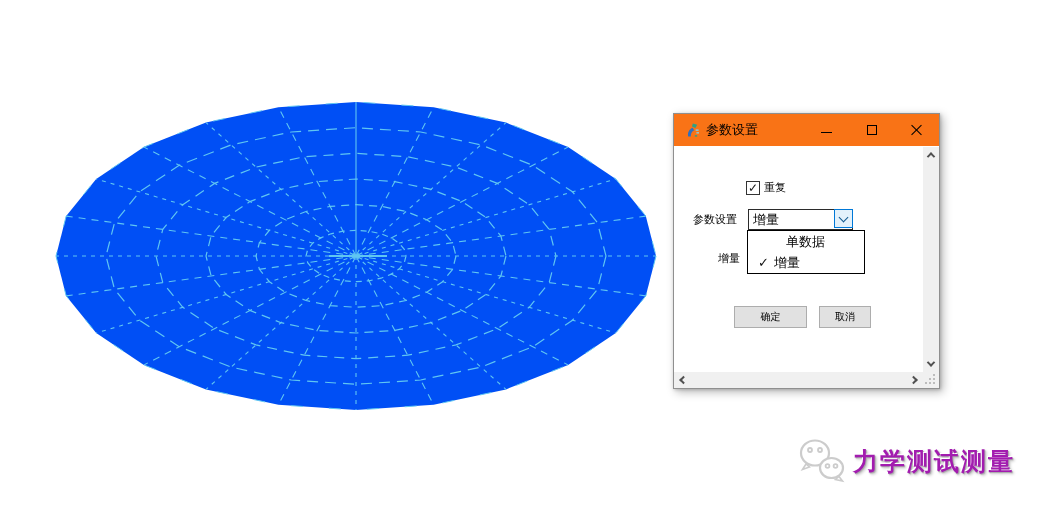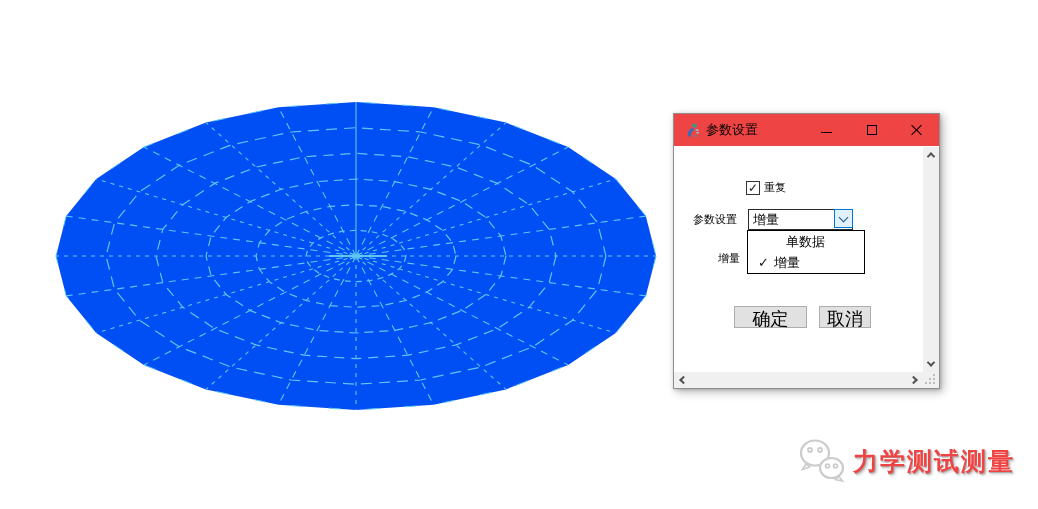--- a/index.html
+++ b/index.html
@@ -7,21 +7,21 @@
   body { width:1038px; height:509px; position:relative; overflow:hidden;
          font-family:"Liberation Sans", sans-serif; }
 
   .stage { position:absolute; left:0; top:0; width:1038px; height:509px; background:#fff; }
 
   
   .disk-svg { position:absolute; left:0; top:0; }
 
   
   .dialog { position:absolute; left:673px; top:113px; width:267px; height:276px;
-            background:#ef4444; border:1px solid #8f8f8f;
+            background:#f97316; border:1px solid #8f8f8f;
             box-shadow:3px 3px 9px rgba(0,0,0,.28), 1px 1px 3px rgba(0,0,0,.18); }
   .titlebar { position:relative; height:32px; display:flex; align-items:center; padding-left:10px; }
   .appicon { width:16px; height:16px; margin-right:6px; }
   .title { font-size:13px; color:#000; }
   .wincontrols { position:absolute; right:0; top:0; height:32px; display:flex; }
   .winbtn { width:45px; height:32px; display:flex; align-items:center; justify-content:center; cursor:default; }
   .glyph-min { width:11px; height:1px; background:#000; display:block; margin-top:5px; }
   .glyph-max { width:10px; height:10px; border:1px solid #000; display:block; }
   .glyph-x { position:relative; width:12px; height:12px; display:block; }
   .glyph-x::before,.glyph-x::after { content:""; position:absolute; left:5.5px; top:-1px; width:1px; height:14px; background:#000; }
@@ -49,21 +49,21 @@
 
   .ddlist { position:absolute; left:73px; top:84px; width:118px; height:44px; background:#fff;
             border:1px solid #000; z-index:6; }
   .dd-item { height:21px; display:flex; align-items:center; font-size:13px; color:#000; padding-left:10px; }
   .dd-item.first { padding-left:22px; }
   .dd-check { display:inline-block; width:16px; font-size:13px; color:#111; }
 
   .inc-label { left:44px; top:105px; }
 
   .btn { position:absolute; top:160px; height:22px; background:#E1E1E1; border:1px solid #ADADAD;
-         font-size:18px; color:#000; font-family:"Liberation Sans", sans-serif; }
+         font-size:10px; color:#000; font-family:"Liberation Sans", sans-serif; }
   .btn.ok { left:60px; width:73px; }
   .btn.cancel { left:145px; width:52px; }
 
   
   .vsb { position:absolute; left:249px; top:1px; width:16px; height:225px; background:#F0F0F0; }
   .hsb { position:absolute; left:0px; top:226px; width:249px; height:16px; background:#F0F0F0; }
   .sbtn { position:absolute; width:16px; height:16px; display:flex; align-items:center; justify-content:center; }
   .vsb .sbtn.top { left:0; top:0; }  .vsb .sbtn.bottom { left:0; bottom:0; }
   .hsb .sbtn.left { left:0; top:0; } .hsb .sbtn.right { right:0; top:0; }
   .chev { display:block; width:6px; height:6px; }
@@ -71,21 +71,21 @@
   .chev.down  { border-right:2px solid #515151; border-bottom:2px solid #515151; transform:rotate(45deg) translate(-1px,-1px); }
   .chev.left  { border-left:2px solid #515151; border-bottom:2px solid #515151; transform:rotate(45deg)  translate(1px,-1px); }
   .chev.right { border-top:2px solid #515151;  border-right:2px solid #515151; transform:rotate(45deg)  translate(-1px,1px); }
   .grip { position:absolute; left:249px; top:226px; width:16px; height:16px; background:#F0F0F0; }
   .grip i { position:absolute; right:4px; bottom:4px; width:2px; height:2px; background:#bdbdbd;
             box-shadow:-4px 0 #bdbdbd, 0 -4px #bdbdbd, -8px 0 #bdbdbd, 0 -8px #bdbdbd, -4px -4px #bdbdbd; }
 
   
   .watermark { position:absolute; left:797px; top:437px; display:flex; align-items:center; }
   .wechat { width:50px; height:48px; margin-right:6px; }
-  .wm-text { font-size:25px; font-weight:bold; letter-spacing:2px; color:#ef4444;
+  .wm-text { font-size:25px; font-weight:bold; letter-spacing:2px; color:#a21caf;
              text-shadow:-1px -1px 0 #ffffff, 1px 1px 1px #a8a8a8, 2px 2px 3px #c4c4c4; }
 </style>
 </head>
 <body>
 
 <div class="stage">
 
   <svg class="disk-svg" width="720" height="460" viewBox="0 0 720 460">
       <polygon points="656.0,256.0 645.8,295.9 615.8,333.0 568.1,364.9 506.0,389.4 433.6,404.8 356.0,410.0 278.4,404.8 206.0,389.4 143.9,364.9 96.2,333.0 66.2,295.9 56.0,256.0 66.2,216.1 96.2,179.0 143.9,147.1 206.0,122.6 278.4,107.2 356.0,102.0 433.6,107.2 506.0,122.6 568.1,147.1 615.8,179.0 645.8,216.1" fill="#004FF5" stroke="#5FC6F2" stroke-width="1" stroke-dasharray="12 26"></polygon>
       <polygon points="406.0,256.0 404.3,262.6 399.3,268.8 391.4,274.1 381.0,278.2 368.9,280.8 356.0,281.7 343.1,280.8 331.0,278.2 320.6,274.1 312.7,268.8 307.7,262.6 306.0,256.0 307.7,249.4 312.7,243.2 320.6,237.9 331.0,233.8 343.1,231.2 356.0,230.3 368.9,231.2 381.0,233.8 391.4,237.9 399.3,243.2 404.3,249.4" fill="none" stroke="#5FC6F2" stroke-width="1.2" stroke-dasharray="6 5"></polygon>

